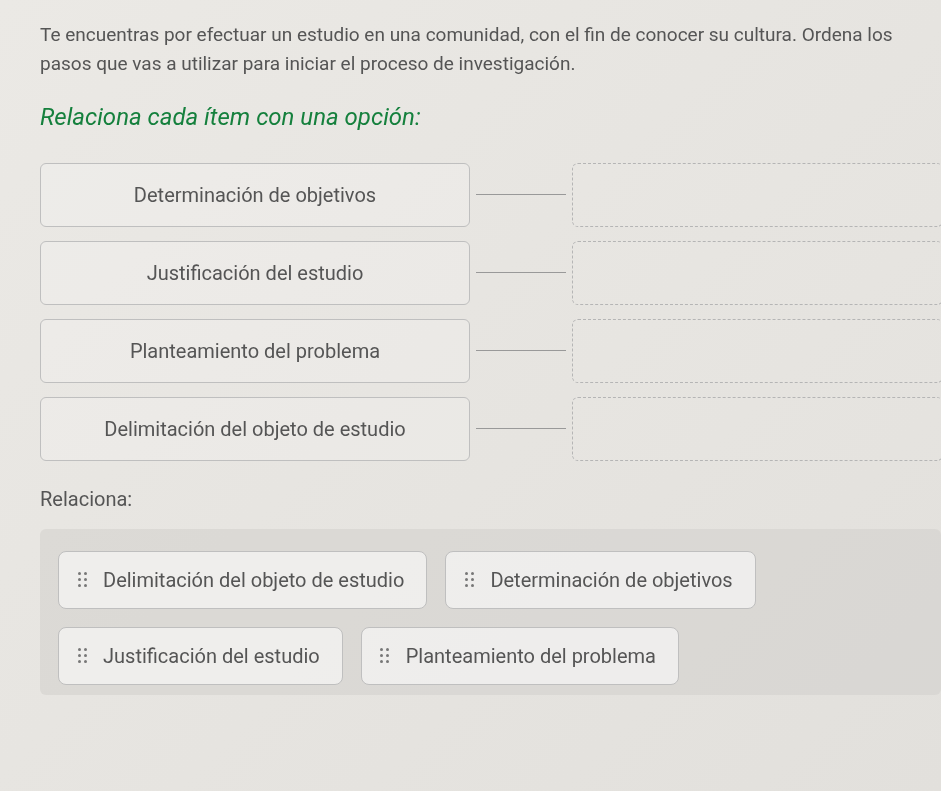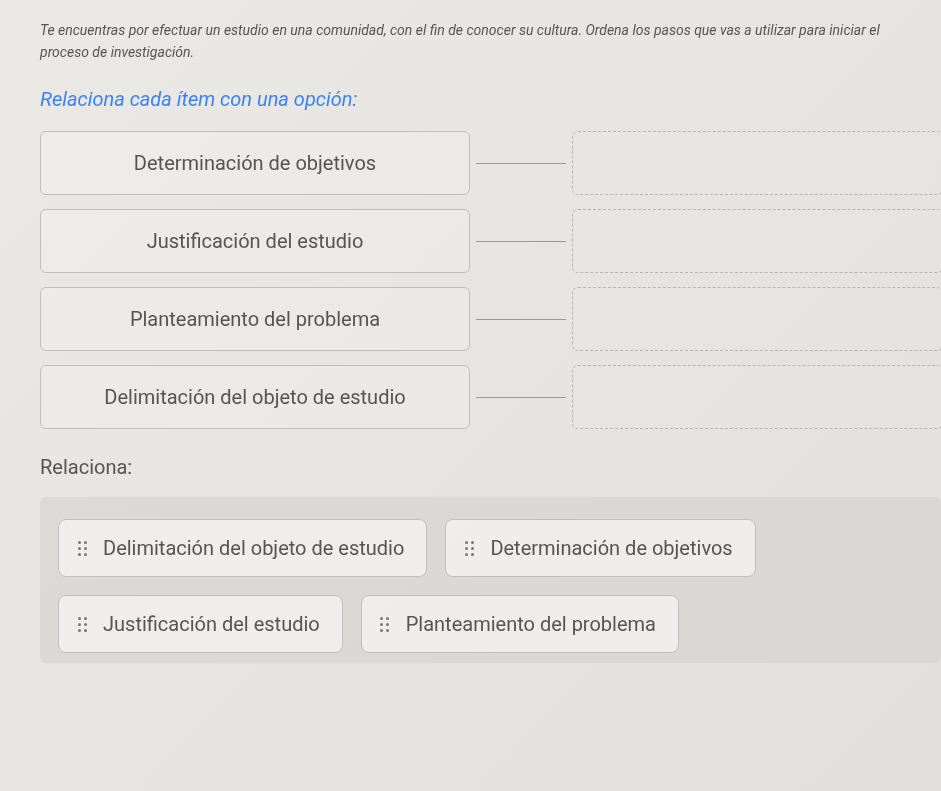--- a/index.html
+++ b/index.html
@@ -11,32 +11,31 @@
       font-family: -apple-system, BlinkMacSystemFont, "Segoe UI", Roboto, Helvetica, Arial, sans-serif;
       background: #e8e6e3;
       background: linear-gradient(135deg, #ebe9e5 0%, #e2e0dc 100%);
       width: 941px;
       height: 791px;
       padding: 20px 0 0 40px;
       color: #5a5a5a;
       overflow: hidden;
     }
     .question-text {
-      font-size: 14px;
+      font-size: 19px;
       line-height: 1.55;
       color: #555;
       padding-right: 10px;
       margin-bottom: 24px;
-      font-style: italic;
     }
     .instruction {
-      font-size: 20px;
+      font-size: 24px;
       font-style: italic;
-      color: #3b82f6;
-      margin-bottom: 20px;
+      color: #15803d;
+      margin-bottom: 32px;
     }
     .matching-area {
       margin-bottom: 26px;
     }
     .match-row {
       display: flex;
       align-items: center;
       margin-bottom: 14px;
     }
     .item-box {

